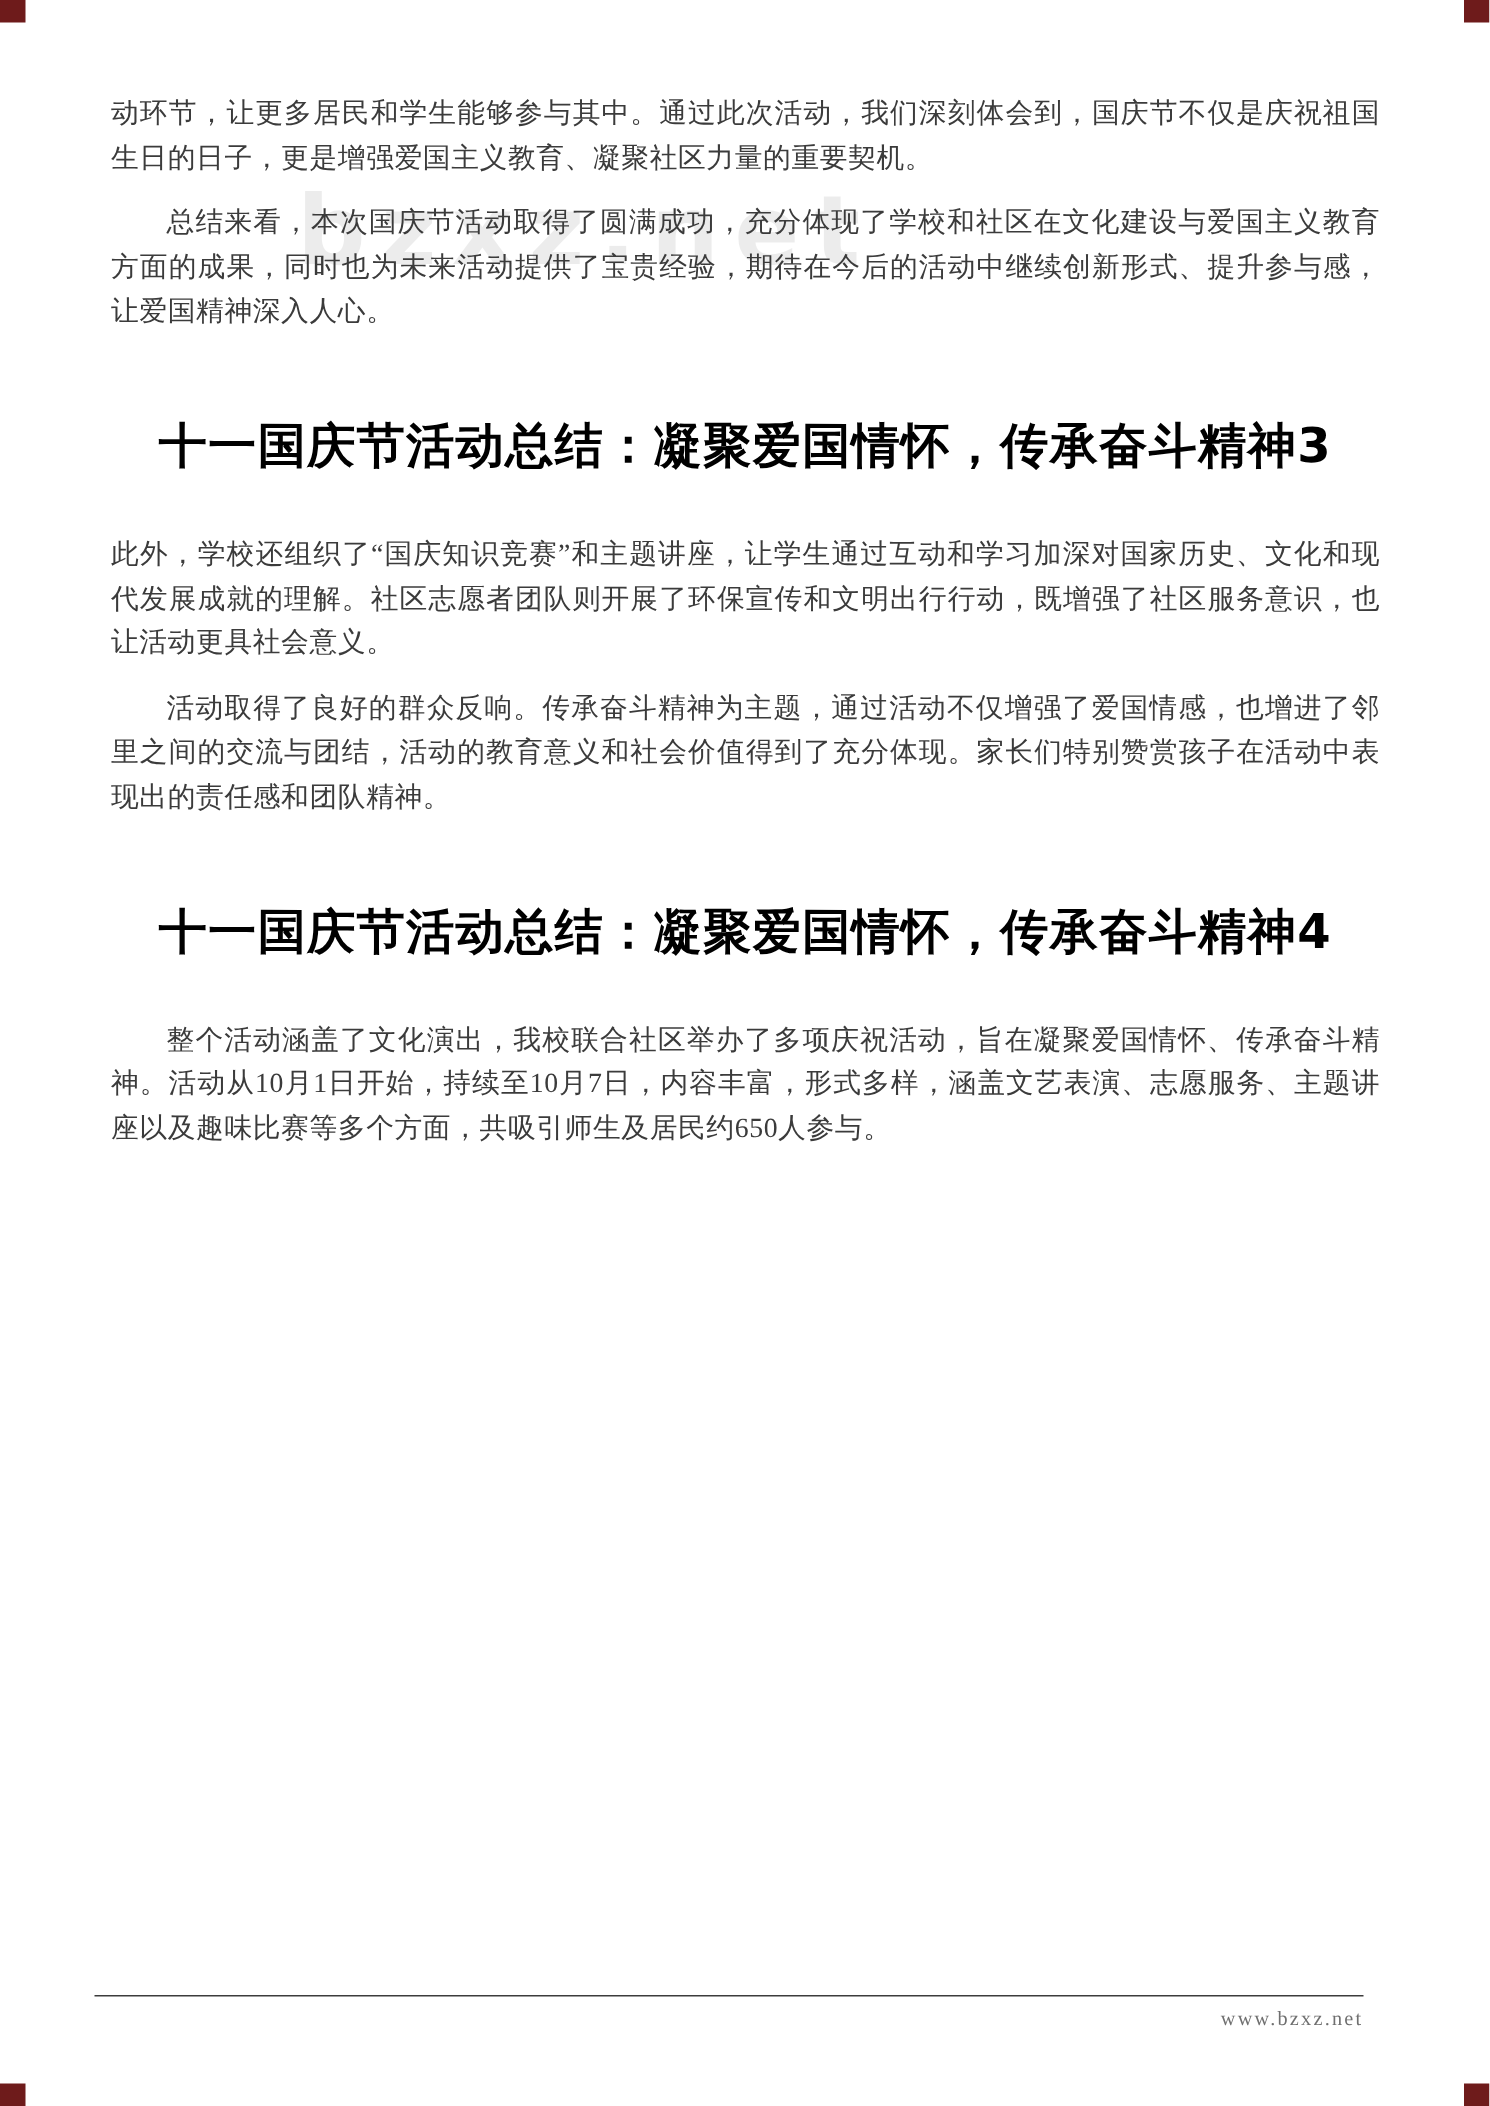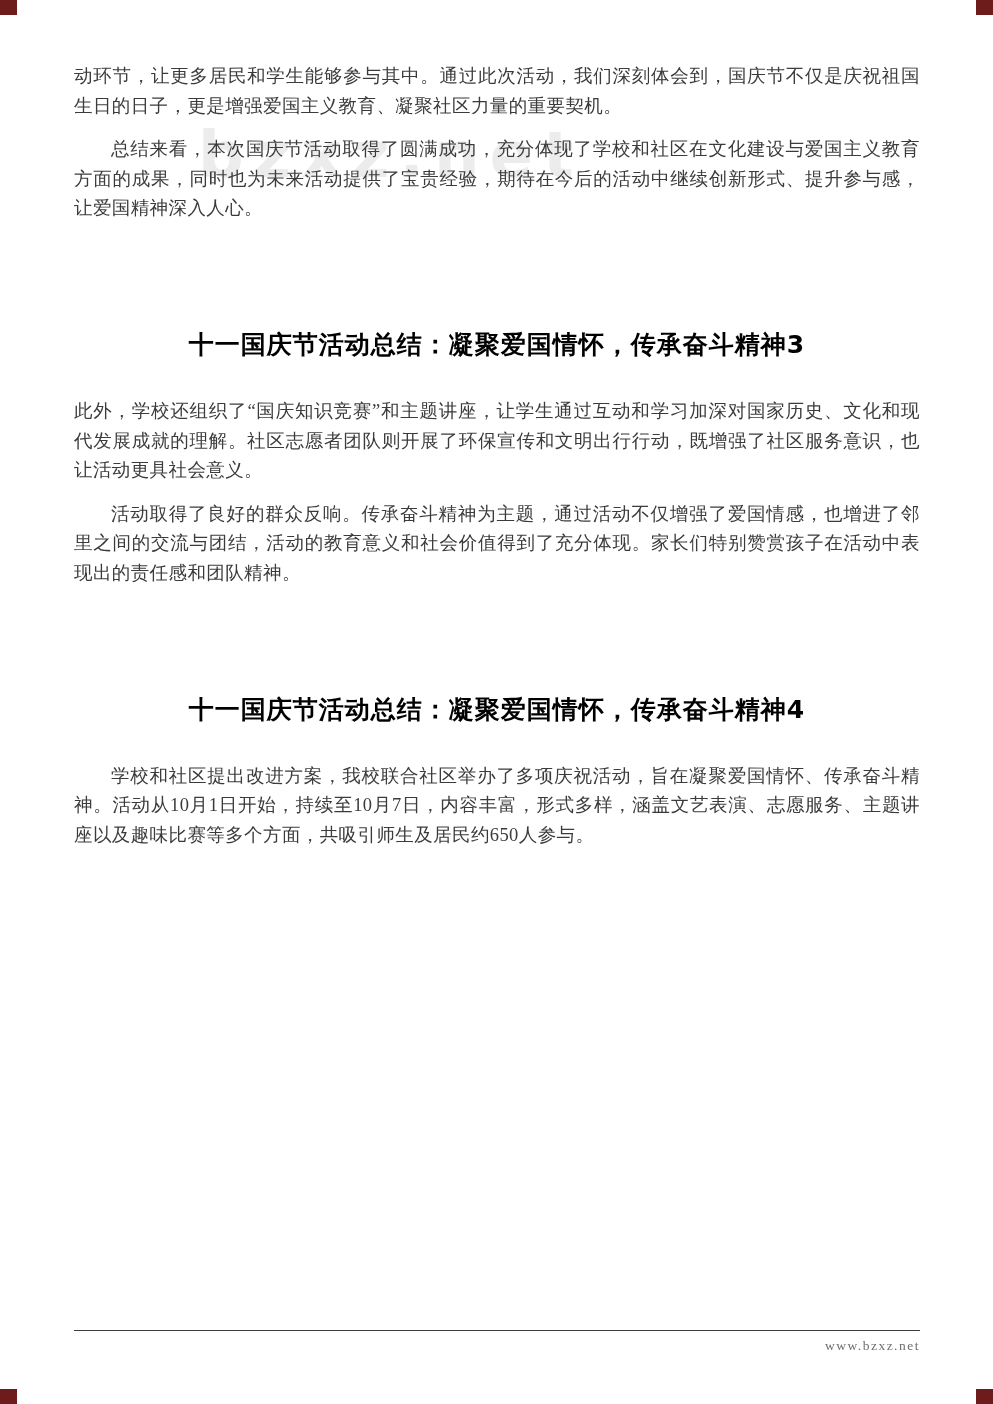--- a/index.html
+++ b/index.html
@@ -61,31 +61,31 @@
     line-height: 1.6;
     letter-spacing: 0.4px;
     text-align: justify;
     margin: 0 0 14px 0;
   }
   .para.indent {
     text-indent: 2em;
   }
   .heading {
     font-family: "DejaVu Sans", "Liberation Sans", sans-serif;
-    font-size: 25px;
+    font-size: 32px;
     font-weight: 700;
     color: #000000;
     text-align: center;
     letter-spacing: 1px;
-    margin: 104px 0 36px 0;
+    margin: 52px 0 36px 0;
   }
 
   .footer {
     position: absolute;
-    left: 74px;
+    left: 63px;
     width: 846px;
     bottom: 50px;
     z-index: 1;
   }
   .footer-line {
     border-top: 1.5px solid #3c3c3c;
     height: 0;
   }
   .footer-url {
     margin-top: 7px;
@@ -112,21 +112,21 @@
     <p class="para">动环节，让更多居民和学生能够参与其中。通过此次活动，我们深刻体会到，国庆节不仅是庆祝祖国生日的日子，更是增强爱国主义教育、凝聚社区力量的重要契机。</p>
     <p class="para indent">总结来看，本次国庆节活动取得了圆满成功，充分体现了学校和社区在文化建设与爱国主义教育方面的成果，同时也为未来活动提供了宝贵经验，期待在今后的活动中继续创新形式、提升参与感，让爱国精神深入人心。</p>
 
     <h1 class="heading">十一国庆节活动总结：凝聚爱国情怀，传承奋斗精神3</h1>
 
     <p class="para">此外，学校还组织了“国庆知识竞赛”和主题讲座，让学生通过互动和学习加深对国家历史、文化和现代发展成就的理解。社区志愿者团队则开展了环保宣传和文明出行行动，既增强了社区服务意识，也让活动更具社会意义。</p>
     <p class="para indent">活动取得了良好的群众反响。传承奋斗精神为主题，通过活动不仅增强了爱国情感，也增进了邻里之间的交流与团结，活动的教育意义和社会价值得到了充分体现。家长们特别赞赏孩子在活动中表现出的责任感和团队精神。</p>
 
     <h1 class="heading">十一国庆节活动总结：凝聚爱国情怀，传承奋斗精神4</h1>
 
-    <p class="para indent">学校和社区提出改进方案，我校联合社区举办了多项庆祝活动，旨在凝聚爱国情怀、传承奋斗精神。活动从10月1日开始，持续至10月7日，内容丰富，形式多样，涵盖文艺表演、志愿服务、主题讲座以及趣味比赛等多个方面，共吸引师生及居民约650人参与。</p>
+    <p class="para indent">整个活动涵盖了文化演出，我校联合社区举办了多项庆祝活动，旨在凝聚爱国情怀、传承奋斗精神。活动从10月1日开始，持续至10月7日，内容丰富，形式多样，涵盖文艺表演、志愿服务、主题讲座以及趣味比赛等多个方面，共吸引师生及居民约650人参与。</p>
   </div>
 
   <div class="footer">
     <div class="footer-line"></div>
     <div class="footer-url">www.bzxz.net</div>
   </div>
 
 </div>
 
 </body></html>

